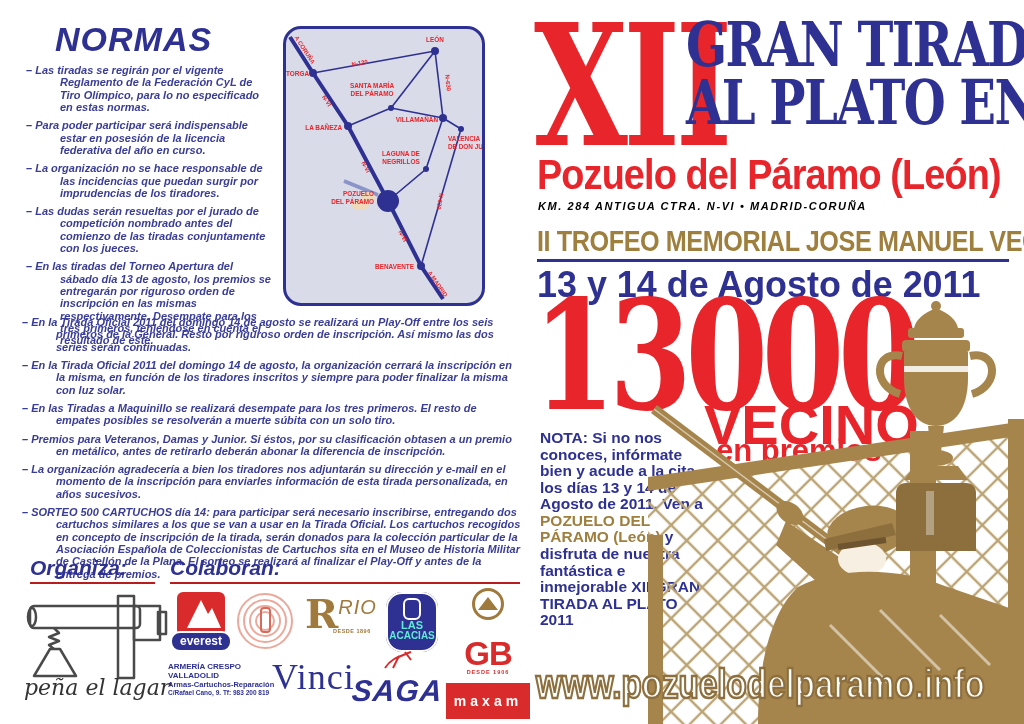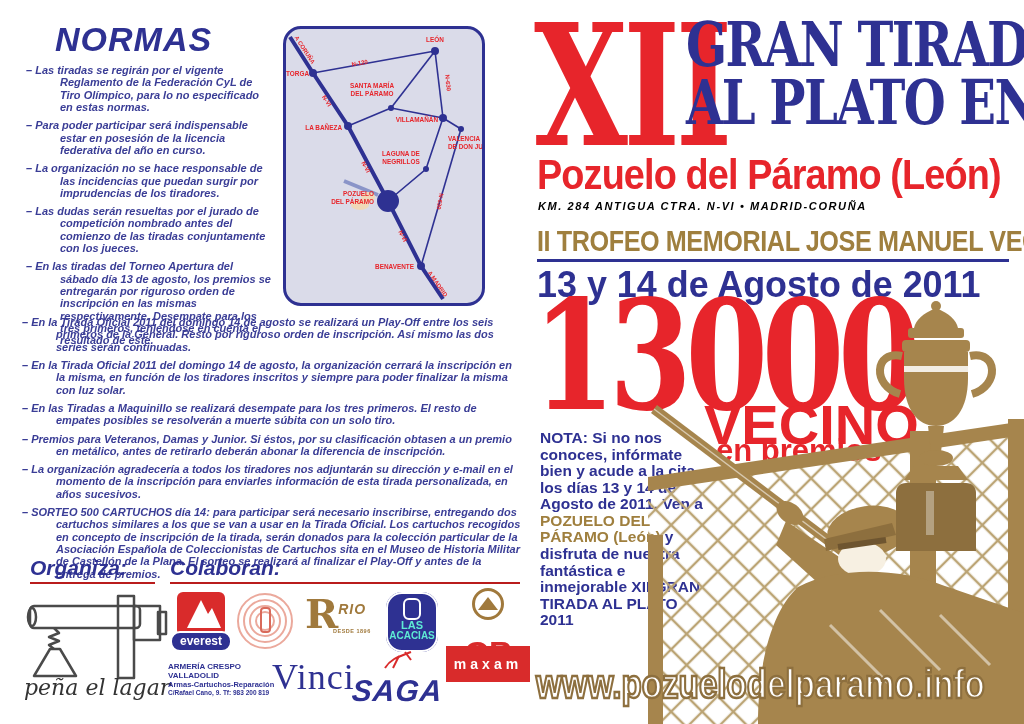--- a/index.html
+++ b/index.html
@@ -28,21 +28,21 @@
   
   #logo-everest{left:170px;top:592px;width:62px;height:60px;}
   .ev-box{position:absolute;left:7px;top:0;width:48px;height:44px;background:#d92b2b;border-radius:6px;}
   .ev-band{position:absolute;left:0;bottom:0;width:58px;height:17px;background:#2e3192;border:2px solid #fff;
            border-radius:10px;color:#fff;font-weight:bold;font-size:12px;text-align:center;line-height:16px;}
   
   #logo-rings{left:236px;top:592px;}
   
   #logo-rio{left:305px;top:596px;width:75px;color:#a0793c;}
   .rio-r{font-family:"DejaVu Serif",serif;font-weight:bold;font-size:40px;line-height:0.9;display:inline-block;}
-  .rio-name{font-size:14px;font-weight:bold;font-style:italic;display:inline-block;vertical-align:14px;letter-spacing:1px;}
+  .rio-name{font-size:20px;font-weight:normal;font-style:italic;display:inline-block;vertical-align:14px;letter-spacing:1px;}
   .rio-desde{font-size:5.5px;font-weight:bold;letter-spacing:.5px;margin-left:28px;margin-top:-4px;}
   
   #logo-acacias{left:386px;top:592px;width:52px;height:60px;background:#2e3192;border-radius:16px;
                 box-shadow:0 0 0 2px #fff inset;color:#5eead4;text-align:center;font-weight:bold;}
   #logo-acacias .ac1{font-size:11px;margin-top:28px;line-height:1;}
   #logo-acacias .ac2{font-size:10px;line-height:1;}
   #logo-acacias .ac-dot{position:absolute;left:50%;top:6px;transform:translateX(-50%);width:14px;height:18px;
                 border:2px solid #fff;border-radius:6px;}
   
   #logo-gb{left:452px;top:588px;width:72px;text-align:center;}
@@ -55,21 +55,21 @@
   #armeria{left:168px;top:662px;width:110px;color:#2e3192;font-weight:bold;}
   #armeria .a1{font-size:8px;}
   #armeria .a2{font-size:7.5px;}
   #armeria .a3{font-size:6.5px;}
   
   #logo-vinci{left:272px;top:656px;font-family:"Liberation Serif",serif;font-size:36px;color:#2e3192;letter-spacing:1px;}
   
   #logo-saga{left:352px;top:648px;width:90px;text-align:center;}
   .saga-name{font-size:30px;font-weight:bold;font-style:italic;color:#2e3192;letter-spacing:1px;transform:skewX(-6deg);}
   
-  #logo-maxam{left:446px;top:646px;width:84px;height:36px;background:#d92b2b;color:#fff;text-align:center;
+  #logo-maxam{left:446px;top:683px;width:84px;height:36px;background:#d92b2b;color:#fff;text-align:center;
               font-weight:bold;font-size:14px;letter-spacing:4px;line-height:36px;}
   
   #xii{position:absolute;left:534px;top:2px;font-family:"DejaVu Serif",serif;font-weight:bold;
        font-size:168px;line-height:1;color:#e7252b;transform:scaleX(.72);transform-origin:left top;letter-spacing:-6px;}
   #title-blue{position:absolute;left:686px;top:16px;font-family:"DejaVu Serif",serif;font-weight:bold;
        font-size:61px;line-height:.95;color:#2e3192;transform:scaleX(.79);transform-origin:left top;
        letter-spacing:-2px;white-space:nowrap;}
   #place{position:absolute;left:537px;top:150px;font-size:43px;font-weight:bold;color:#e7252b;
        transform:scaleX(.88);transform-origin:left top;white-space:nowrap;letter-spacing:-1px;}
   #km-line{position:absolute;left:538px;top:200px;font-size:11px;font-style:italic;font-weight:bold;
@@ -104,21 +104,21 @@
       <li>– Para poder participar será indispensable estar en posesión de la licencia federativa del año en curso.</li>
       <li>– La organización no se hace responsable de las incidencias que puedan surgir por imprudencias de los tiradores.</li>
       <li>– Las dudas serán resueltas por el jurado de competición nombrado antes del comienzo de las tiradas conjuntamente con los jueces.</li>
       <li>– En las tiradas del Torneo Apertura del sábado día 13 de agosto, los premios se entregarán por <b>riguroso orden de inscripción</b> en las mismas respectivamente. Desempate para los tres primeros, teniéndose en cuenta el resultado de éste.</li>
     </ul>
   <ul id="rules-wide" class="rules">
       <li>– En la Tirada Oficial 2011 del domingo 14 de agosto se realizará un <b>Play-Off</b> entre los seis primeros de la General. Resto por <b>riguroso orden de inscripción</b>. Así mismo las dos series serán continuadas.</li>
       <li>– En la Tirada Oficial 2011 del domingo 14 de agosto, la organización cerrará la inscripción en la misma, en función de los tiradores inscritos y siempre para poder finalizar la misma con luz solar.</li>
       <li>– En las Tiradas a Maquinillo se realizará desempate para los tres primeros. El resto de empates posibles se resolverán a muerte súbita con un solo tiro.</li>
       <li>– Premios para Veteranos, Damas y Junior. Si éstos, por su clasificación obtasen a un premio en metálico, antes de retirarlo deberán abonar la diferencia de inscripción.</li>
-      <li>– La organización agradecería a todos los tiradores nos adjuntarán su dirección y e-mail en el momento de la inscripción para enviarles información de esta tirada personalizada, en años sucesivos.</li>
+      <li>– La organización agradecería a bien los tiradores nos adjuntarán su dirección y e-mail en el momento de la inscripción para enviarles información de esta tirada personalizada, en años sucesivos.</li>
       <li>– <b>SORTEO 500 CARTUCHOS día 14</b>: para participar será necesario inscribirse, entregando dos cartuchos similares a los que se van a usar en la Tirada Oficial. Los cartuchos recogidos en concepto de inscripción de la tirada, serán donados para la colección particular de la Asociación Española de Coleccionistas de Cartuchos sita en el Museo de Historia Militar de Castellón de la Plana. El sorteo se realizará al finalizar el Play-Off y antes de la entrega de premios.</li>
     </ul>
 
   <div id="map-box">
     <svg width="196" height="274" viewBox="0 0 196 274">
 
       <polyline points="4,8 27,44 62,97 102,172 135,237 157,270" fill="none" stroke="#2e3192" stroke-width="4"></polyline>
 
       <g stroke="#2e3192" stroke-width="1.6" fill="none">
         <line x1="27" y1="44" x2="149" y2="22"></line>

